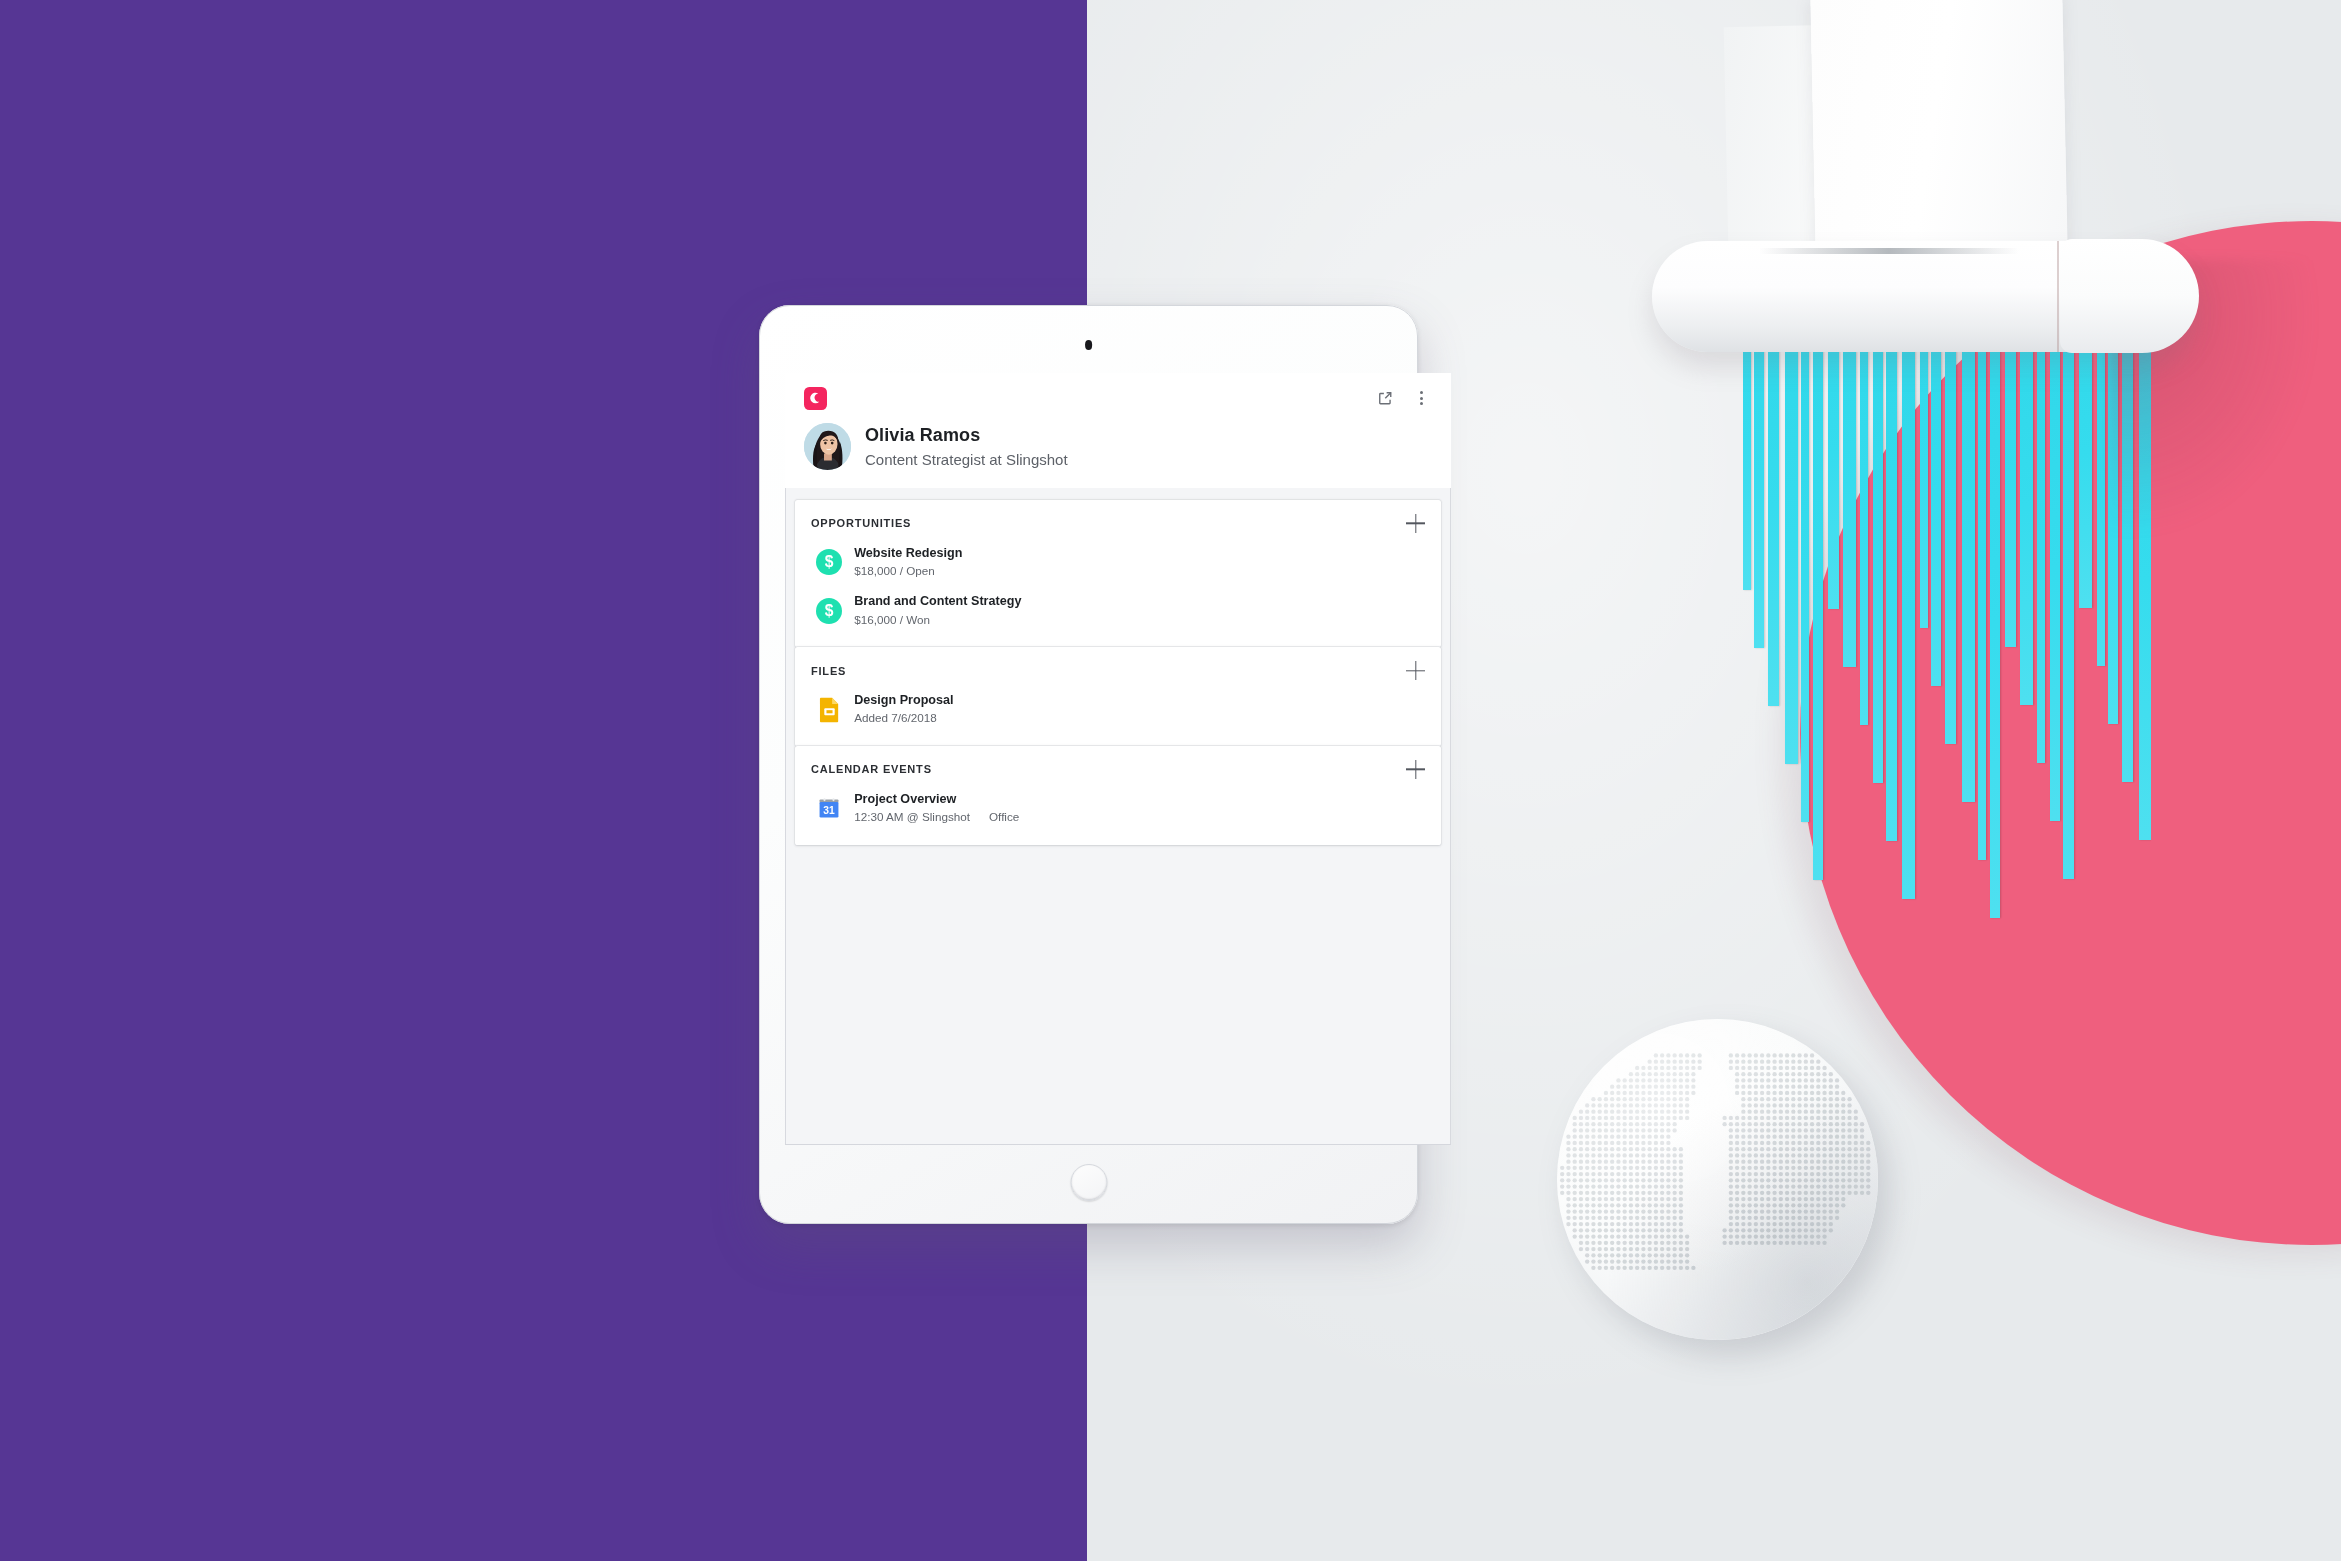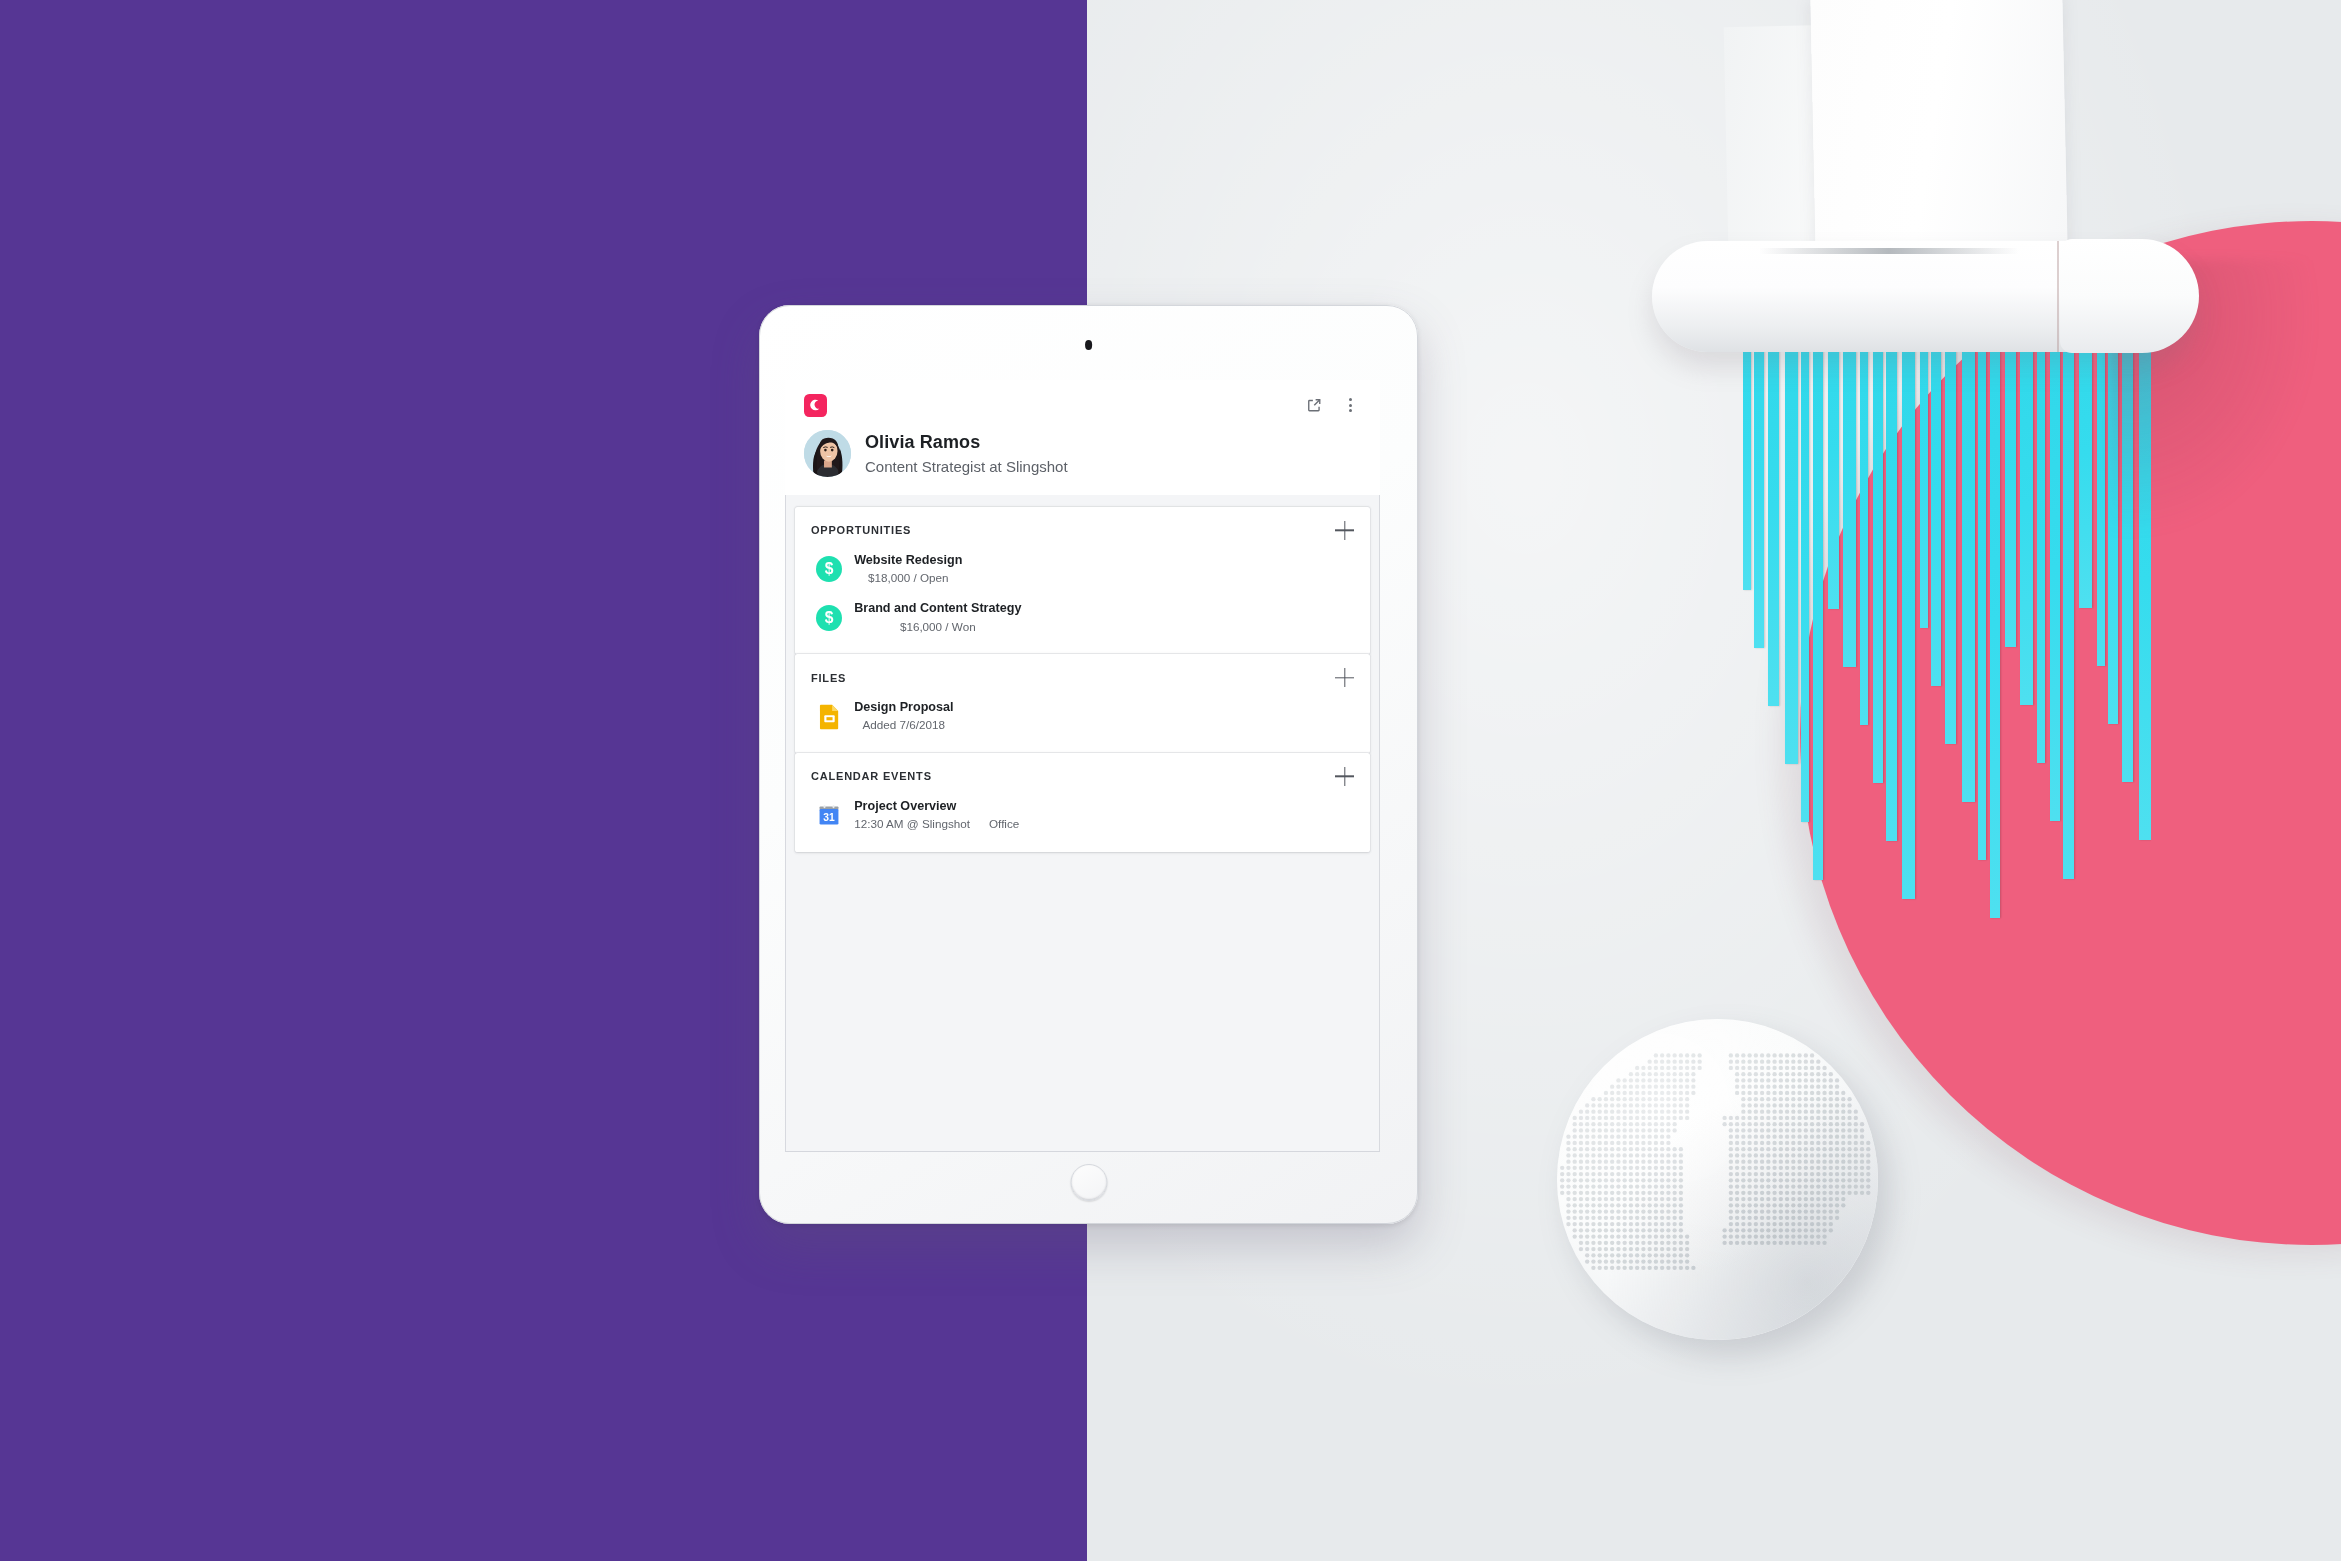--- a/index.html
+++ b/index.html
@@ -162,22 +162,22 @@
     width: 35px; height: 35px;
     border-radius: 50%;
     background: linear-gradient(150deg, #fdfdfd, #f3f4f6);
     border: 1.7px solid #d6d9de;
     box-shadow: inset 0 -0.9px 1.7px rgba(120,120,130,0.3), 0 0.9px 1.7px rgba(0,0,0,0.12);
   }
 
   
   #screen {
     position: absolute;
-    left: 26px; top: 75px;
-    width: 595px; height: 772px;
+    left: 26px; top: 68px;
+    width: 666px; height: 772px;
     background: #f4f5f7;
     overflow: hidden;
     box-shadow: inset 0 0 0 0.9px rgba(205,208,214,0.8);
   }
 
   .app-header {
     background: #ffffff;
     padding: 0;
   }
   .header-top {
@@ -318,21 +318,20 @@
     color: #1d2024;
     line-height: 1.25;
   }
   .row-sub {
     font-size: 11.7px;
     color: #62666d;
     margin-top: 2.6px;
     line-height: 1.25;
     display: flex;
     gap: 19px;
-    justify-content: center;
   }
 </style>
 </head>
 <body>
 
 <div id="scene">
 
   <div class="bg-purple"></div>
   <div class="bg-gray">
     <div class="bg-gray-inner"></div>

